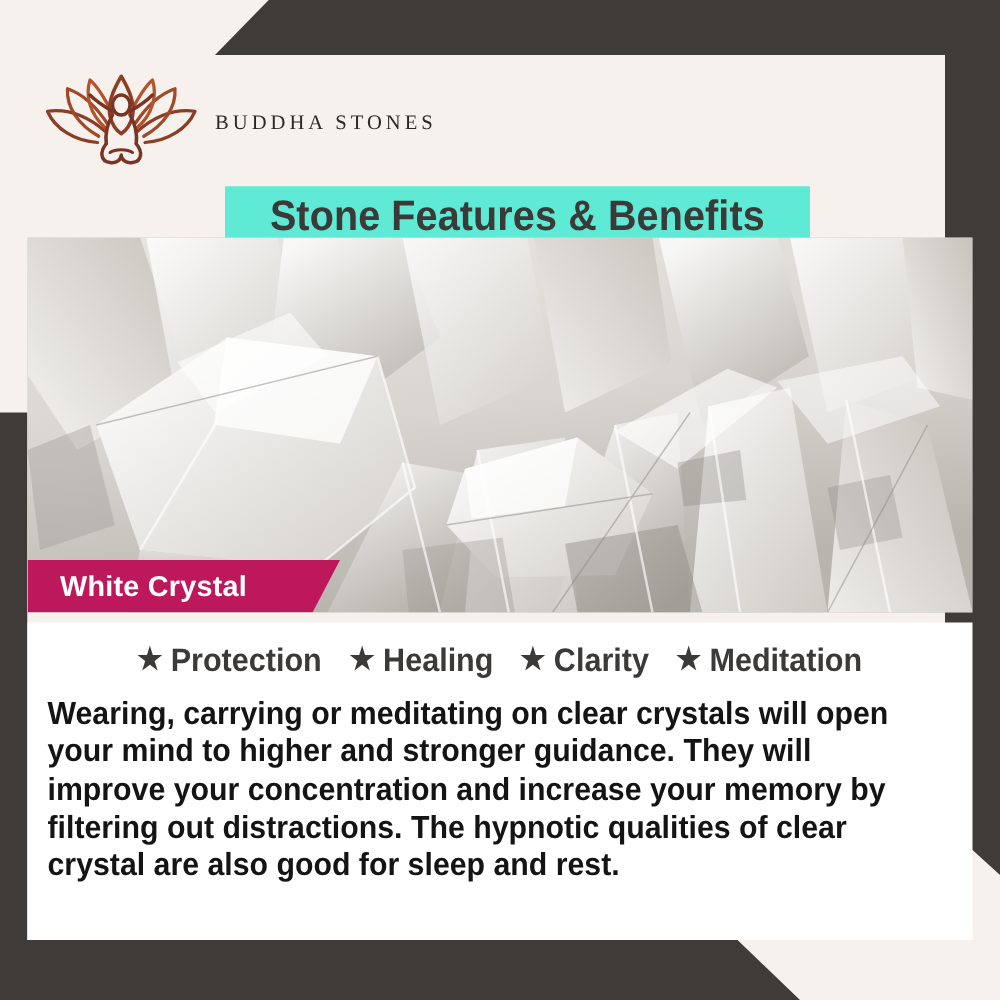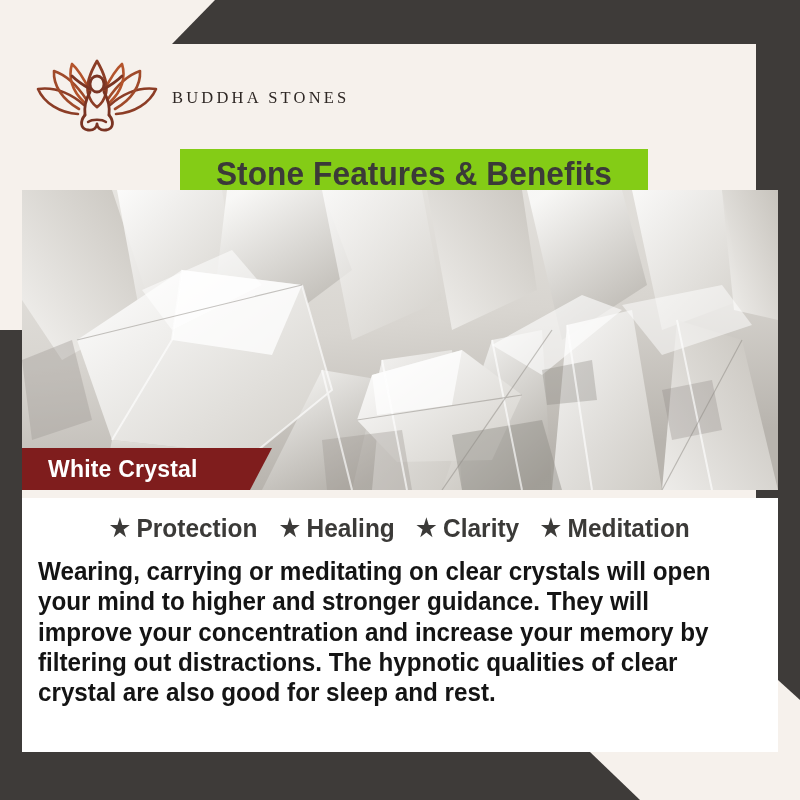--- a/index.html
+++ b/index.html
@@ -46,41 +46,41 @@
   .logo-word{
     margin-top:3px;
     font-family:"Liberation Serif", serif;
     font-size:16.5px;letter-spacing:3.2px;color:#2e2724;font-weight:400;
     white-space:nowrap;
   }
 
   
   .title-band{
     position:absolute;left:158px;top:105px;width:468px;height:48px;
-    background:#84cc16;
+    background:#5eead4;
     display:flex;align-items:center;justify-content:center;
   }
   .title-text{
     font-family:"Liberation Sans Narrow","Liberation Sans", sans-serif;
     font-size:34px;font-weight:bold;color:#3b3a38;
     letter-spacing:0.1px;white-space:nowrap;
     transform:scaleX(0.93);
   }
 
   
   .photo{
     position:absolute;left:22px;top:190px;width:756px;height:300px;
     overflow:hidden;background:#cfcbc6;
   }
   .photo svg{display:block;width:100%;height:100%;}
 
   
   .stone-tag{
     position:absolute;left:22px;top:448px;height:42px;width:250px;
-    background:#7f1d1d;
+    background:#be185d;
     clip-path:polygon(0 0, 250px 0, 228px 42px, 0 42px);
     display:flex;align-items:center;
   }
   .stone-tag-label{
     color:#ffffff;font-size:23px;font-weight:bold;
     margin-left:26px;letter-spacing:0.2px;white-space:nowrap;
   }
 
   
   .content{

